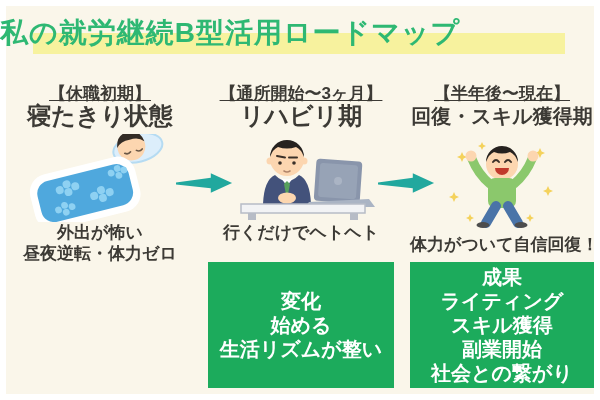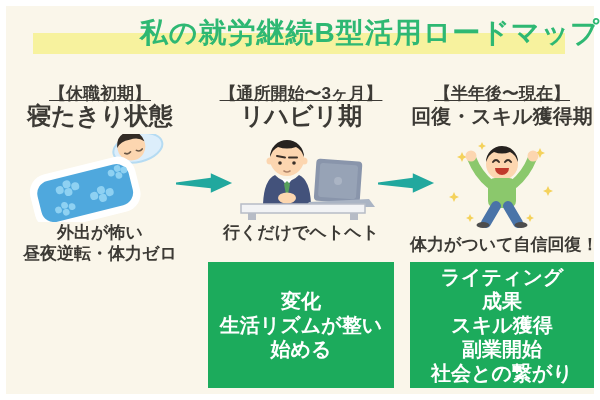--- a/index.html
+++ b/index.html
@@ -14,21 +14,21 @@
   html,body{margin:0;padding:0;}
   body{font-family:"Liberation Sans","DejaVu Sans",sans-serif;}
   .canvas{
     position:relative;width:600px;height:400px;background:#ffffff;
     overflow:hidden;
   }
   .panel{position:absolute;left:6px;top:6px;right:6px;bottom:6px;background:var(--panel-cream);}
   
   .title-highlight{position:absolute;left:33px;top:33px;width:532px;height:21px;background:var(--highlight-yellow);}
   .page-title{
-    position:absolute;left:0;top:14px;width:600px;margin:0;text-align:right;
+    position:absolute;left:0;top:14px;width:600px;margin:0;text-align:left;
     font-size:28px;font-weight:700;color:var(--title-green);letter-spacing:1px;
   }
   
   .col{position:absolute;top:0;height:400px;}
   .col1{left:8px;width:184px;}
   .col2{left:208px;width:186px;}
   .col3{left:410px;width:184px;}
   .period{
     position:absolute;top:82px;width:100%;text-align:center;white-space:nowrap;
     font-size:17px;font-weight:700;color:var(--text-dark);text-decoration:underline;
@@ -136,22 +136,22 @@
       <rect x="27" y="79" width="8" height="7" fill="#b7bcc6"></rect>
       <rect x="129" y="79" width="8" height="7" fill="#b7bcc6"></rect>
     </svg>
 
     <div class="caption">
       <span class="cap-line">行くだけでヘトヘト</span>
     </div>
 
     <div class="green-box">
       <span class="box-line">変化</span>
+      <span class="box-line">始める</span>
       <span class="box-line">生活リズムが整い</span>
-      <span class="box-line">始める</span>
     </div>
   </div>
 
   <div class="col col3">
     <div class="period">【半年後〜現在】</div>
     <div class="stage-name">回復・スキル獲得期</div>
 
     <svg class="illust" width="140" height="94" viewBox="0 0 140 94" aria-hidden="true">
       <g fill="#f4d25c">
         <path d="M30 18 l1.6 3.4 3.4 1.6 -3.4 1.6 -1.6 3.4 -1.6 -3.4 -3.4 -1.6 3.4 -1.6 z"></path>
@@ -176,22 +176,22 @@
       <path d="M76 72 L86 89" stroke="#4a74a8" stroke-width="10" stroke-linecap="round"></path>
       <ellipse cx="51" cy="91" rx="6.5" ry="3" fill="#4d4d4d"></ellipse>
       <ellipse cx="89" cy="91" rx="6.5" ry="3" fill="#4d4d4d"></ellipse>
     </svg>
 
     <div class="caption">
       <span class="cap-line">体力がついて自信回復！</span>
     </div>
 
     <div class="green-box">
+      <span class="box-line">成果</span>
       <span class="box-line">ライティング</span>
-      <span class="box-line">成果</span>
       <span class="box-line">スキル獲得</span>
       <span class="box-line">副業開始</span>
       <span class="box-line">社会との繋がり</span>
     </div>
   </div>
 
   <svg class="arrow arrow1" viewBox="0 0 60 28" aria-hidden="true">
     <path d="M0 13.5 L36 8.5 L36 4 L58 14 L36 24 L36 19.5 L0 15.5 Z" fill="var(--arrow-teal)"></path>
   </svg>
   <svg class="arrow arrow2" viewBox="0 0 60 28" aria-hidden="true">

